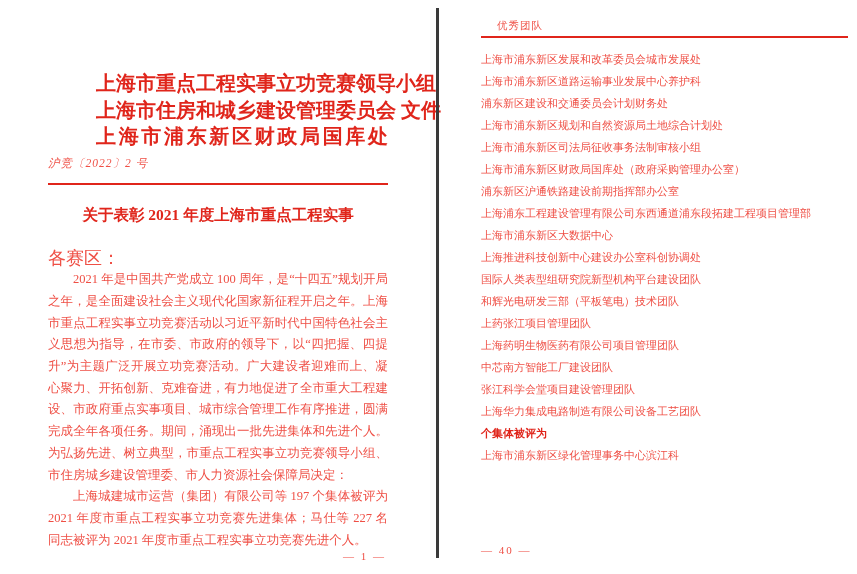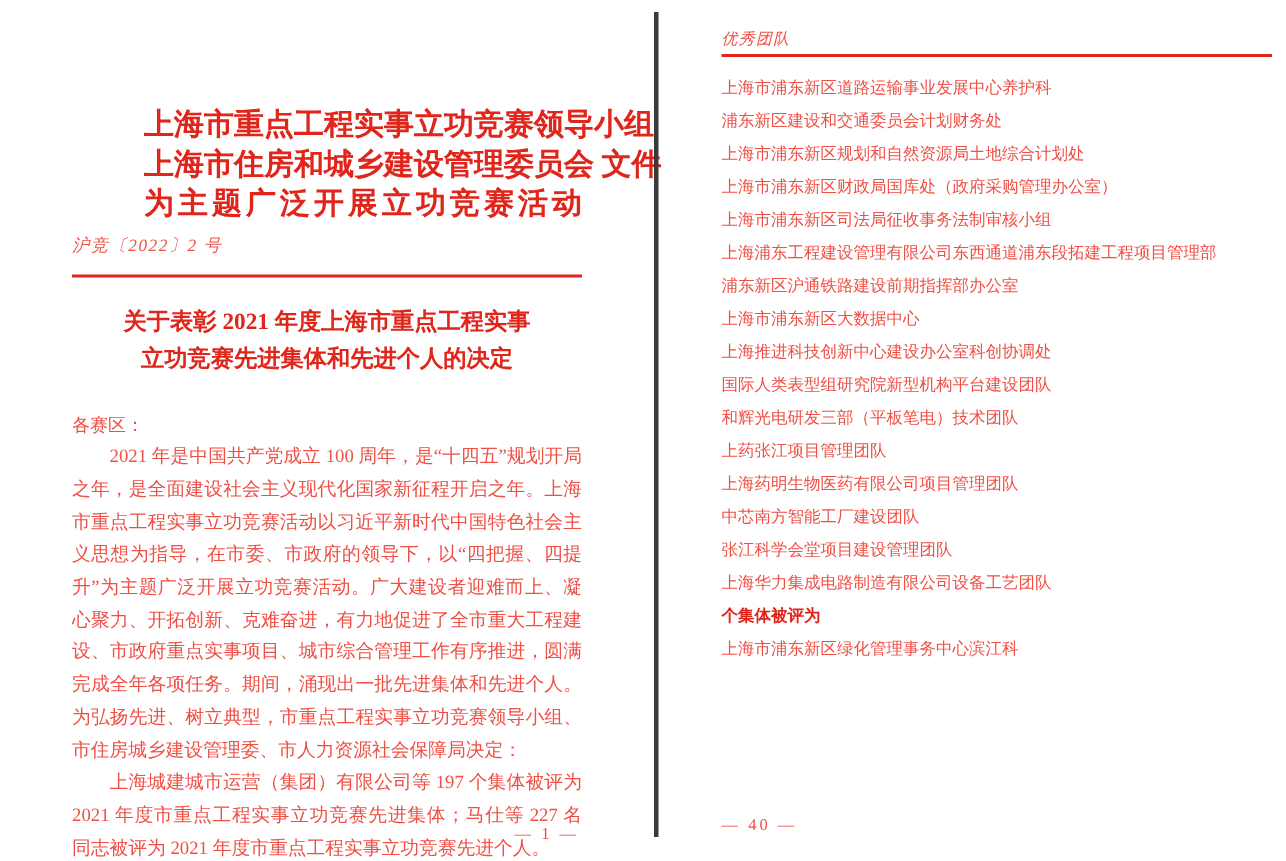--- a/index.html
+++ b/index.html
@@ -28,35 +28,35 @@
   .doc-header .spread{white-space:normal;text-align:justify;text-align-last:justify;}
   .doc-number{
     margin-top:6px;text-align:left;font-size:11.5px;font-style:italic;
     color:var(--red-text);letter-spacing:1px;
   }
   .red-rule{margin-top:12px;height:2px;background:var(--red-strong);}
   .doc-title{
     margin-top:17px;font-size:15.5px;font-weight:bold;line-height:25px;
     text-align:center;color:var(--red-strong);
   }
-  .salutation{margin-top:21px;font-size:12px;line-height:21.7px;color:var(--red-text);}
+  .salutation{margin-top:21px;font-size:18px;line-height:21.7px;color:var(--red-text);}
   .body-paragraphs .para{
     margin:0;font-size:12.5px;line-height:21.7px;text-indent:2em;
     text-align:justify;color:var(--red-text);
   }
   .page-num-left{
     position:absolute;right:2px;bottom:12px;font-size:11px;
     color:var(--red-text);letter-spacing:2px;white-space:nowrap;
   }
 
   
   .page-right{position:absolute;left:481px;top:0;width:367px;height:574px;}
   .section-header{
-    margin-top:19px;font-size:10.5px;font-style:italic;
-    color:var(--red-text);letter-spacing:1px;
+    margin-top:19px;font-size:10.5px;
+    color:var(--red-text);letter-spacing:1px;margin-left:16px;
   }
   .header-rule{margin-top:3px;height:2px;background:var(--red-strong);}
   .team-list{margin-top:10px;}
   .team-list .team-item{
     font-size:11px;line-height:22px;color:var(--red-text);white-space:nowrap;
   }
   .team-list .team-item.bold{font-weight:bold;color:var(--red-strong);}
   .page-num-right{
     position:absolute;left:0;bottom:18px;font-size:11px;
     color:var(--red-text);letter-spacing:2px;white-space:nowrap;
@@ -64,49 +64,49 @@
 </style>
 </head>
 <body>
 
 <div class="screenshot">
 
   <div class="page-left">
     <div class="doc-header">
       <div class="hline">上海市重点工程实事立功竞赛领导小组</div>
       <div class="hline">上海市住房和城乡建设管理委员会 文件</div>
-      <div class="hline spread">为主题广泛开展立功竞赛活动</div>
+      <div class="hline spread">上海市浦东新区财政局国库处</div>
     </div>
     <div class="doc-number">沪竞〔2022〕2 号</div>
     <div class="red-rule"></div>
     <div class="doc-title">
       <div>关于表彰 2021 年度上海市重点工程实事</div>
-      <div>立功竞赛先进集体和先进个人的决定</div>
     </div>
     <div class="salutation">各赛区：</div>
     <div class="body-paragraphs">
         <p class="para">2021 年是中国共产党成立 100 周年，是“十四五”规划开局之年，是全面建设社会主义现代化国家新征程开启之年。上海市重点工程实事立功竞赛活动以习近平新时代中国特色社会主义思想为指导，在市委、市政府的领导下，以“四把握、四提升”为主题广泛开展立功竞赛活动。广大建设者迎难而上、凝心聚力、开拓创新、克难奋进，有力地促进了全市重大工程建设、市政府重点实事项目、城市综合管理工作有序推进，圆满完成全年各项任务。期间，涌现出一批先进集体和先进个人。为弘扬先进、树立典型，市重点工程实事立功竞赛领导小组、市住房城乡建设管理委、市人力资源社会保障局决定：</p>
         <p class="para">上海城建城市运营（集团）有限公司等 197 个集体被评为 2021 年度市重点工程实事立功竞赛先进集体；马仕等 227 名同志被评为 2021 年度市重点工程实事立功竞赛先进个人。</p>
       </div>
     <div class="page-num-left">— 1 —</div>
   </div>
 
   <div class="divider"></div>
 
   <div class="page-right">
     <div class="section-header">优秀团队</div>
     <div class="header-rule"></div>
     <div class="team-list">
+        <div class="team-item">上海市浦东新区发展和改革委员会城市发展处</div>
         <div class="team-item">上海市浦东新区道路运输事业发展中心养护科</div>
         <div class="team-item">浦东新区建设和交通委员会计划财务处</div>
         <div class="team-item">上海市浦东新区规划和自然资源局土地综合计划处</div>
+        <div class="team-item">上海市浦东新区司法局征收事务法制审核小组</div>
         <div class="team-item">上海市浦东新区财政局国库处（政府采购管理办公室）</div>
-        <div class="team-item">上海市浦东新区司法局征收事务法制审核小组</div>
+        <div class="team-item">浦东新区沪通铁路建设前期指挥部办公室</div>
         <div class="team-item">上海浦东工程建设管理有限公司东西通道浦东段拓建工程项目管理部</div>
-        <div class="team-item">浦东新区沪通铁路建设前期指挥部办公室</div>
         <div class="team-item">上海市浦东新区大数据中心</div>
         <div class="team-item">上海推进科技创新中心建设办公室科创协调处</div>
         <div class="team-item">国际人类表型组研究院新型机构平台建设团队</div>
         <div class="team-item">和辉光电研发三部（平板笔电）技术团队</div>
         <div class="team-item">上药张江项目管理团队</div>
         <div class="team-item">上海药明生物医药有限公司项目管理团队</div>
         <div class="team-item">中芯南方智能工厂建设团队</div>
         <div class="team-item">张江科学会堂项目建设管理团队</div>
         <div class="team-item">上海华力集成电路制造有限公司设备工艺团队</div>
         <div class="team-item bold">个集体被评为</div>

